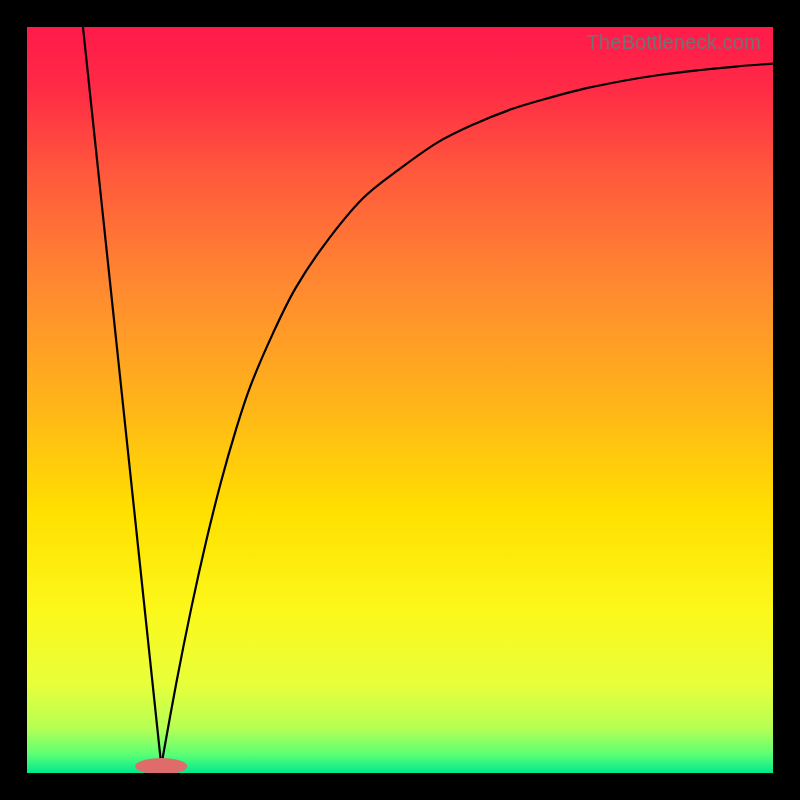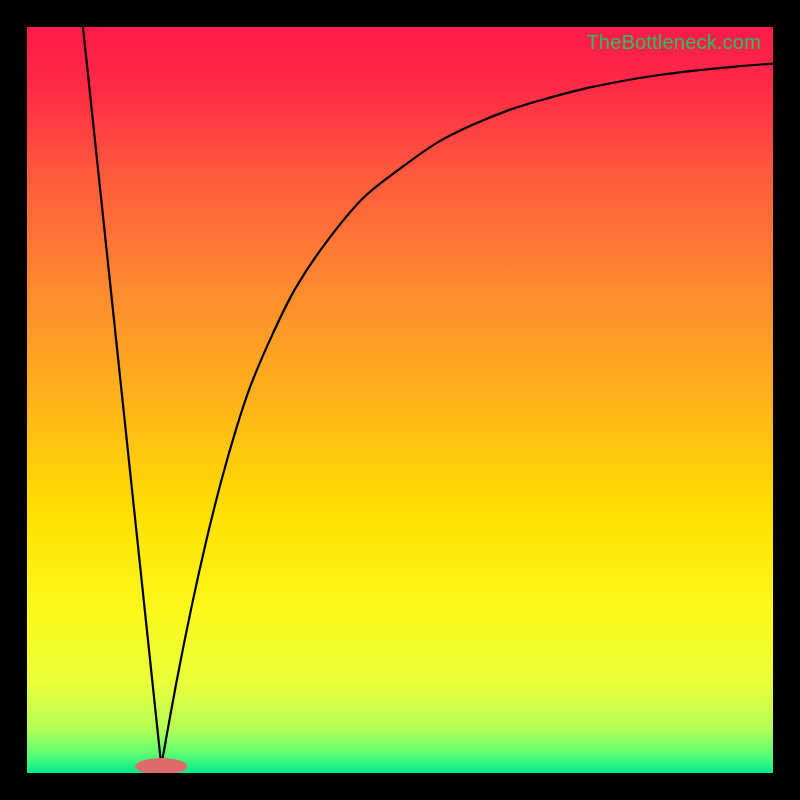--- a/index.html
+++ b/index.html
@@ -24,21 +24,21 @@
     left: 27px;
     top: 27px;
     width: 746px;
     height: 746px;
     overflow: hidden;
   }
   .watermark {
     position: absolute;
     top: 4px;
     right: 12px;
-    color: #22c55e;
+    color: #737373;
     font-size: 20px;
     font-weight: 500;
     letter-spacing: 0.2px;
     z-index: 10;
   }
   svg {
     display: block;
     width: 746px;
     height: 746px;
   }

